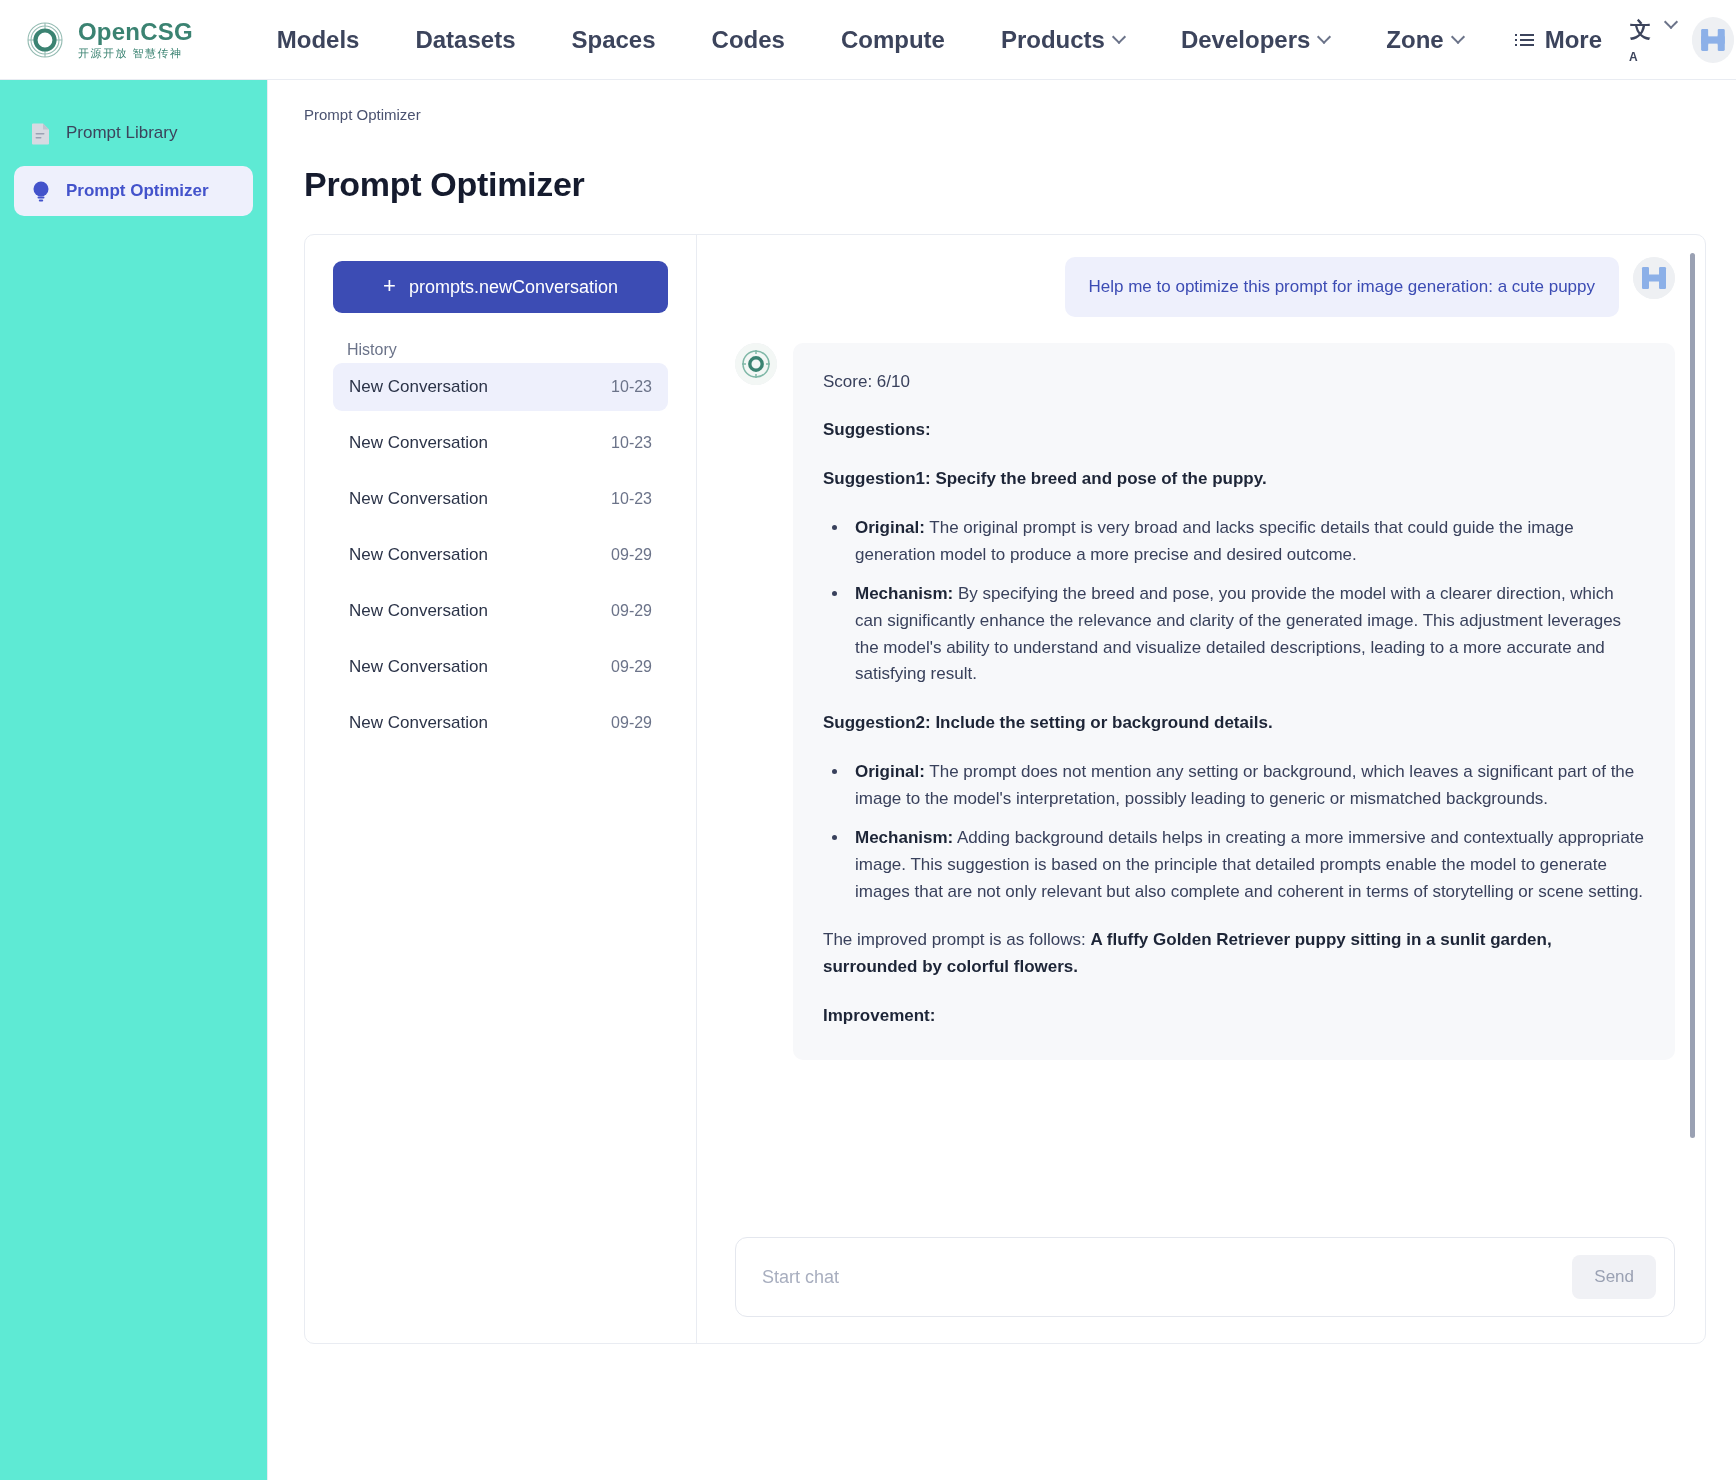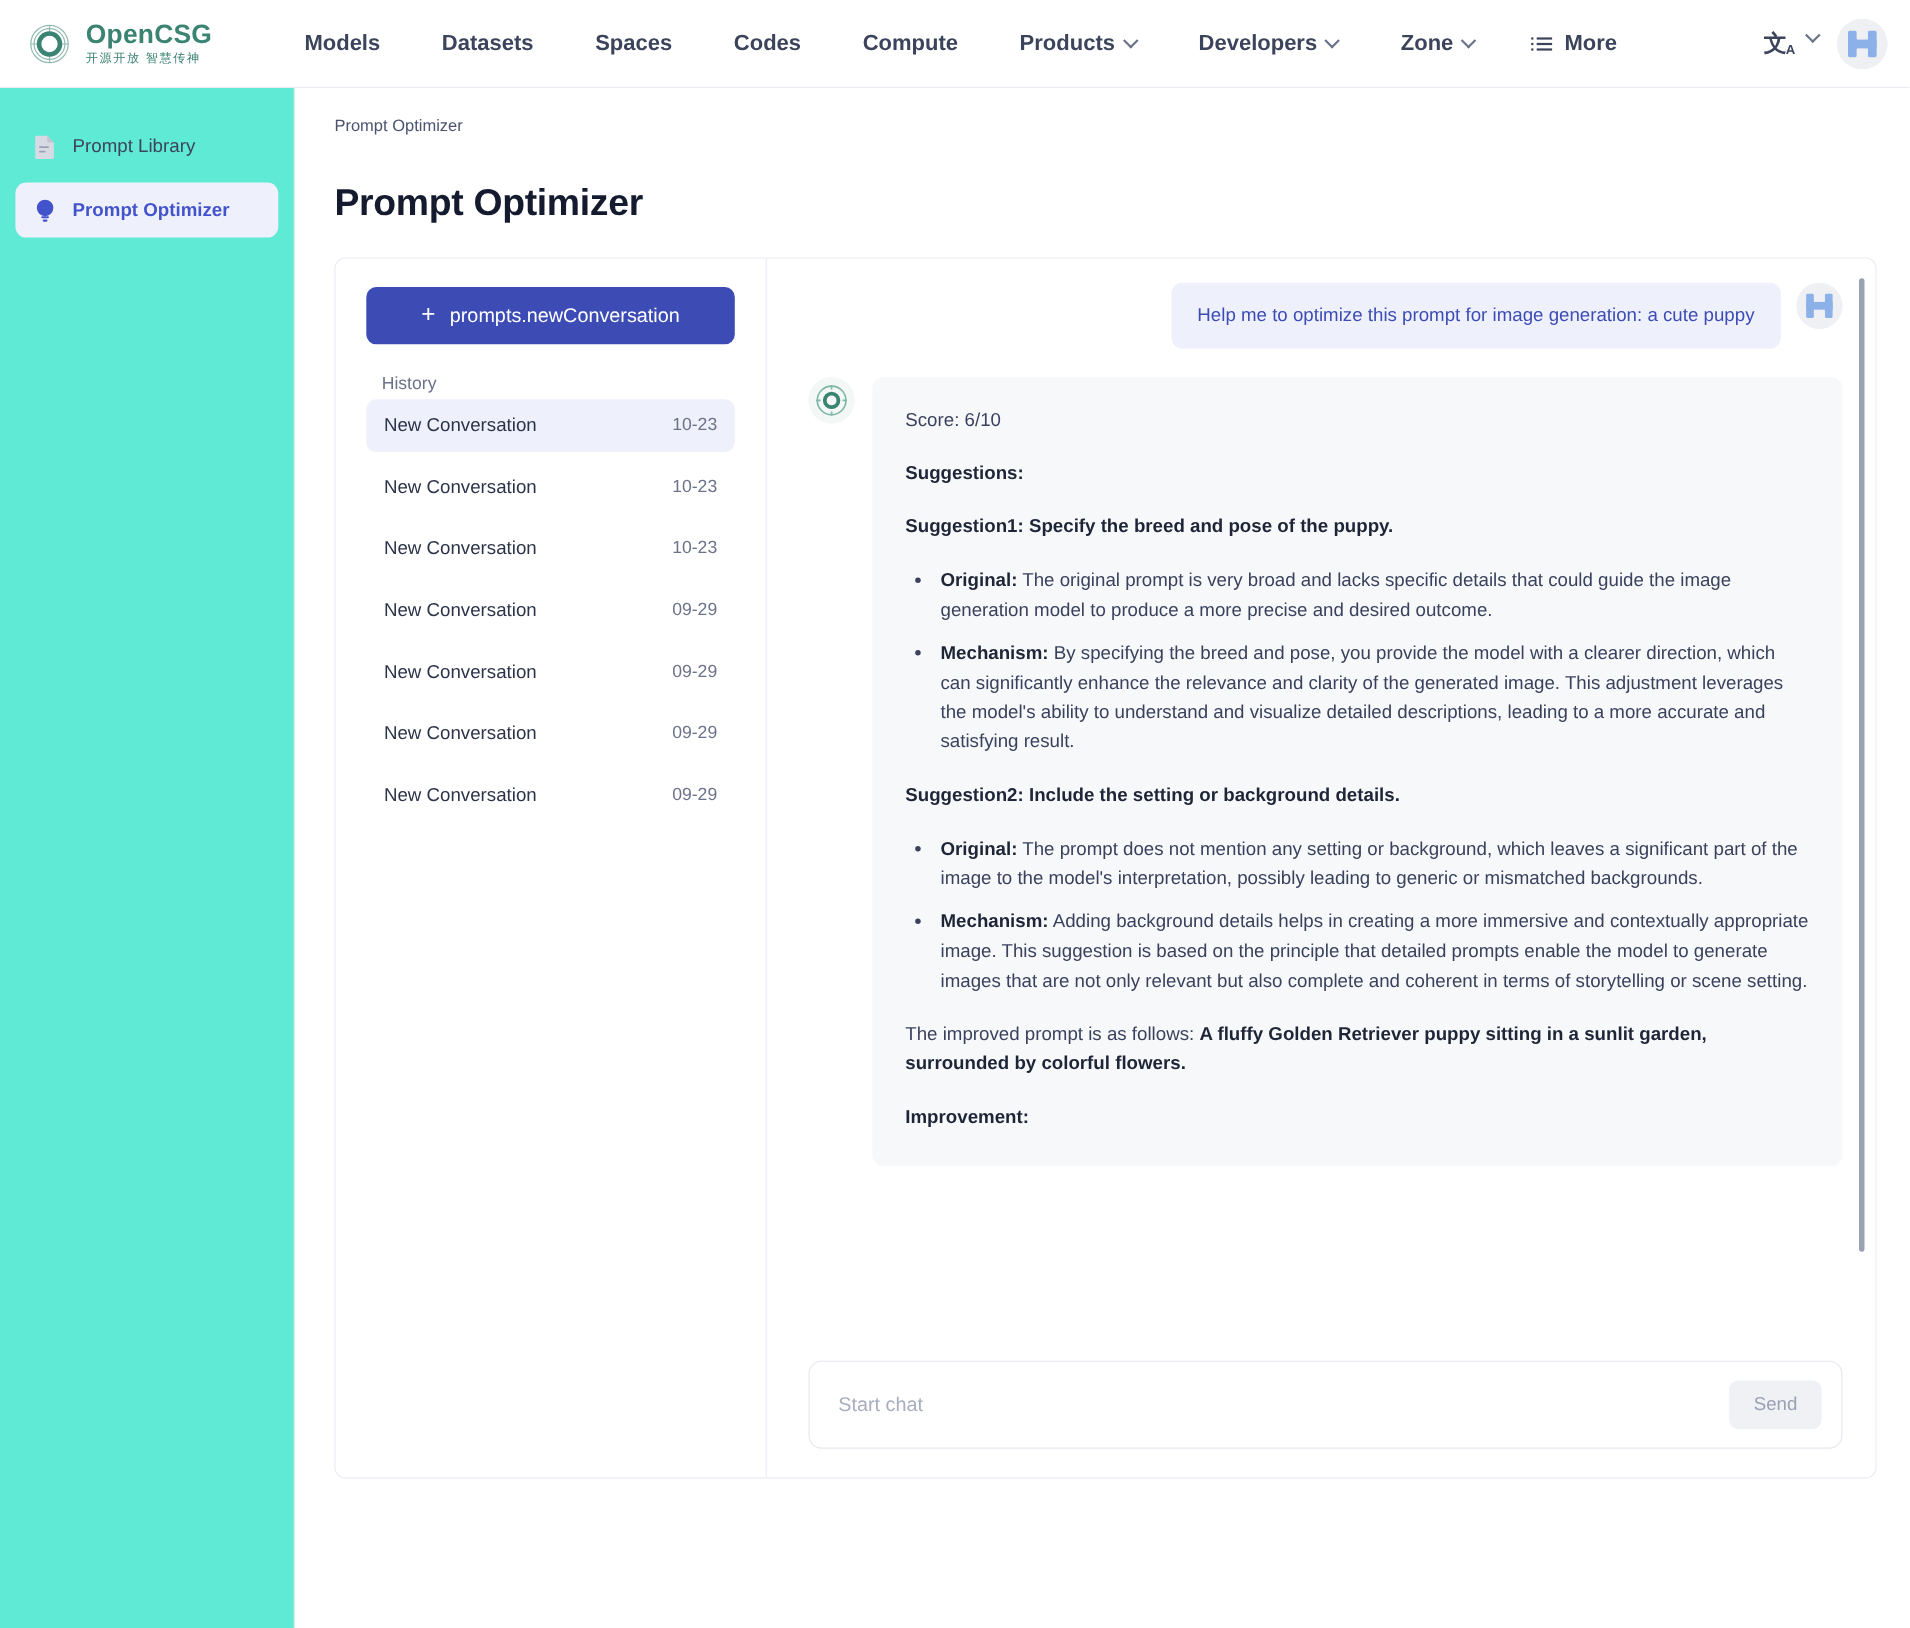--- a/index.html
+++ b/index.html
@@ -21,21 +21,21 @@
     position: relative;
   }
   .brand { display: flex; align-items: center; gap: 10px; padding-left: 22px; }
   .brand-mark { width: 46px; height: 46px; position: relative; flex: 0 0 auto; }
   .brand-text { display: flex; flex-direction: column; line-height: 1; }
   .brand-name { font-size: 24px; font-weight: bold; color: #3b8372; letter-spacing: .2px; }
   .brand-sub { font-size: 11px; color: #3b8372; margin-top: 4px; letter-spacing: 1.5px; }
 
   .navlinks { display: flex; align-items: center; margin-left: 56px; gap: 0; }
   .navlink {
-    font-size: 20px; color: #3c445c; font-weight: bold;
+    font-size: 24px; color: #3c445c; font-weight: bold;
     padding: 0 28px; cursor: pointer; white-space: nowrap;
     display: flex; align-items: center; gap: 9px;
   }
   .chev { width: 11px; height: 11px; display: inline-block; position: relative; top: -2px; }
   .chev::before {
     content:""; position: absolute; left: 0; top: 0;
     width: 8px; height: 8px;
     border-right: 2px solid #6b7389; border-bottom: 2px solid #6b7389;
     transform: rotate(45deg);
   }

